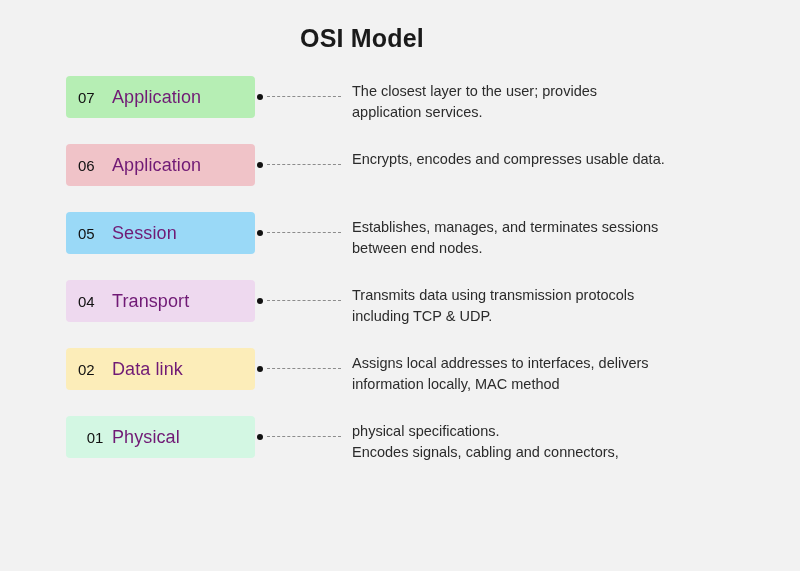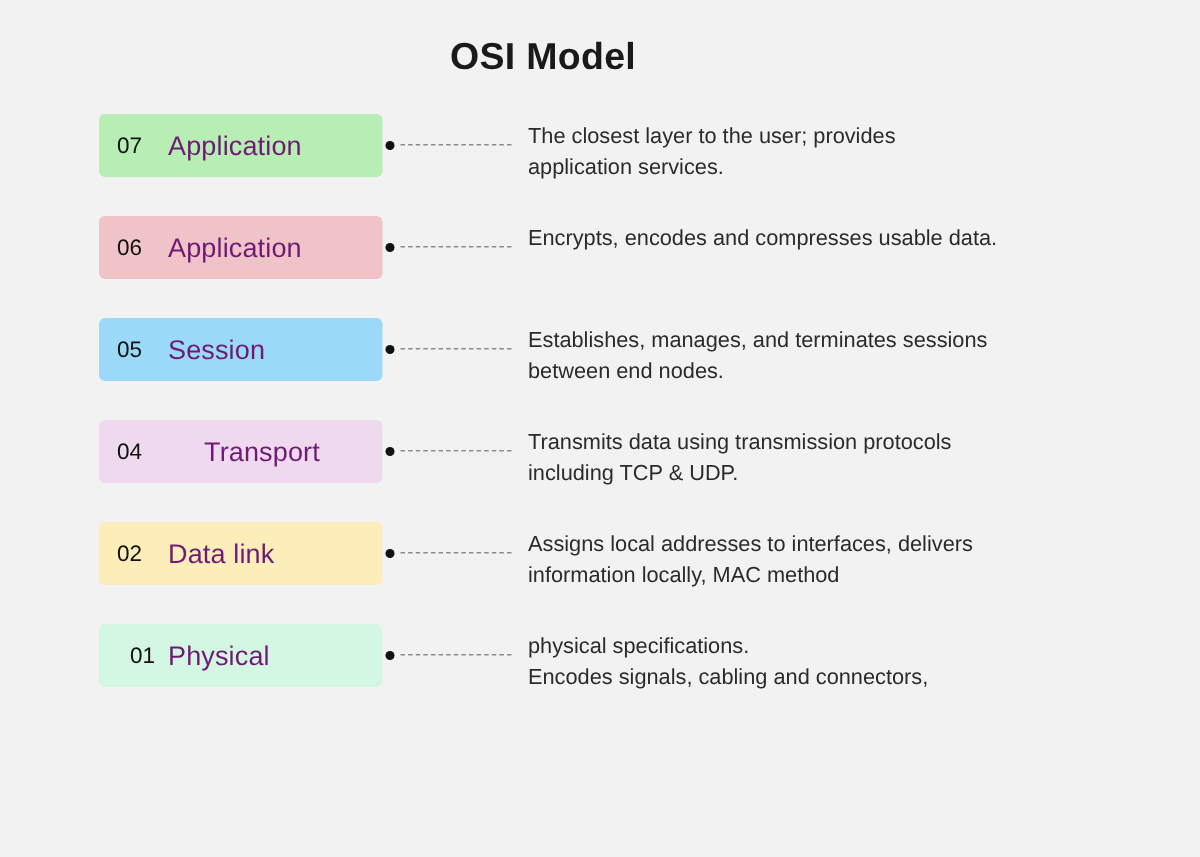--- a/index.html
+++ b/index.html
@@ -149,21 +149,21 @@
         <div class="connector">
           <span class="dot"></span>
           <span class="dash-line"></span>
         </div>
         <div class="desc">
           <span class="desc-line">Establishes, manages, and terminates sessions</span>
           <span class="desc-line">between end nodes.</span>
         </div>
       </div>
       <div class="layer-row">
-        <div class="bar" style="background: rgb(238, 217, 239); gap: 24px;">
+        <div class="bar" style="background: rgb(238, 217, 239);">
           <span class="bar-num">04</span>
           <span class="bar-name">Transport</span>
         </div>
         <div class="connector">
           <span class="dot"></span>
           <span class="dash-line"></span>
         </div>
         <div class="desc">
           <span class="desc-line">Transmits data using transmission protocols</span>
           <span class="desc-line">including TCP &amp; UDP.</span>

